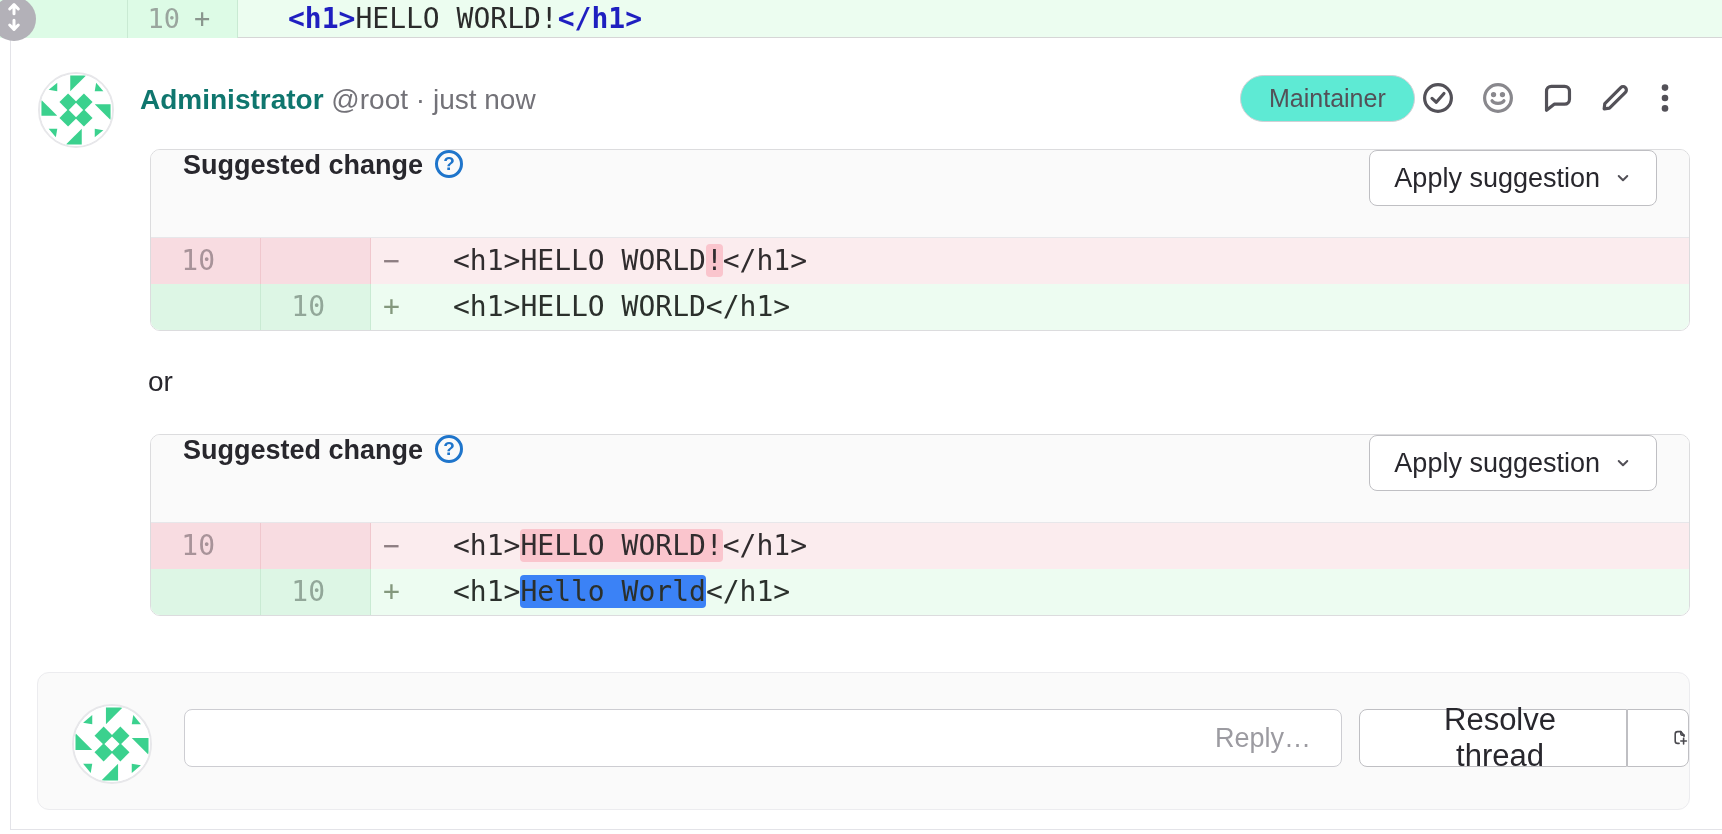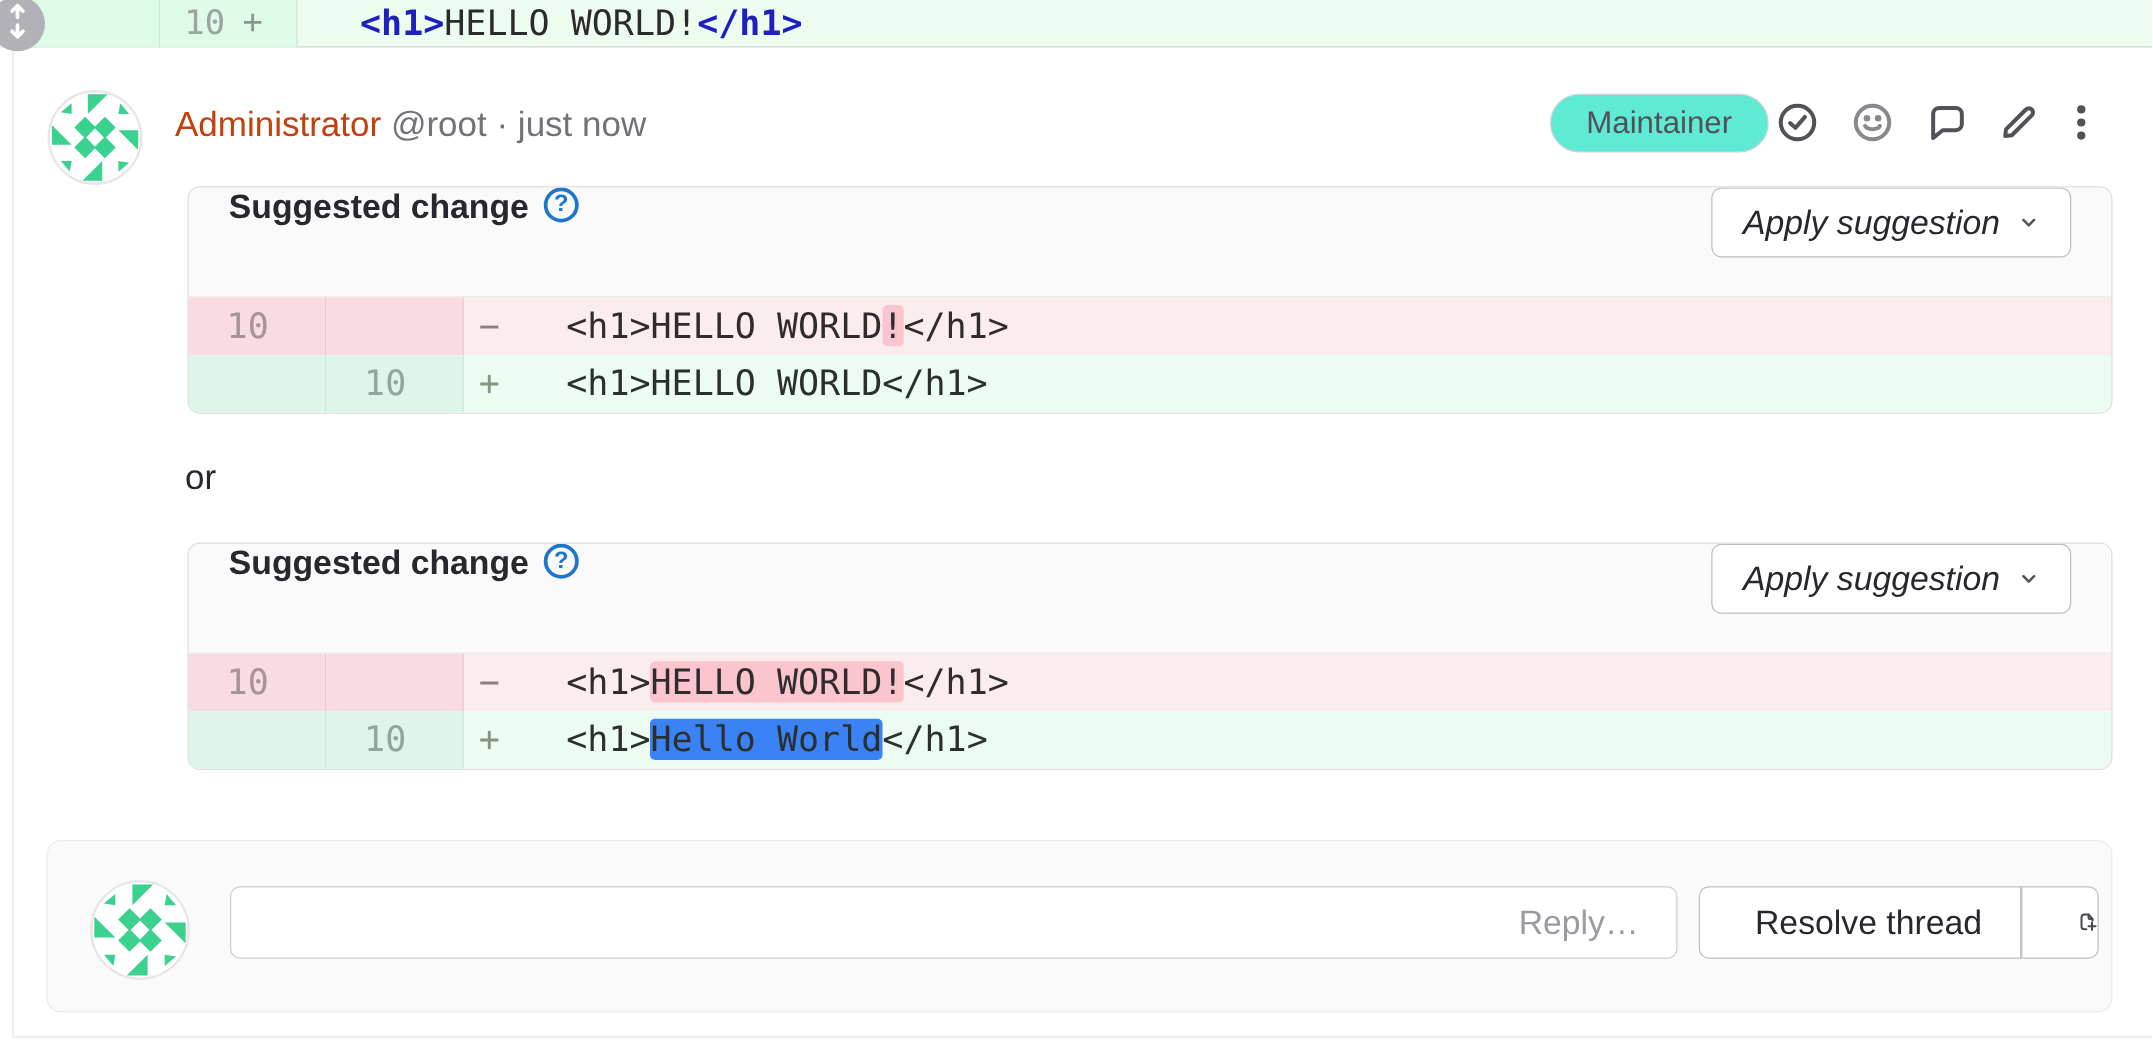--- a/index.html
+++ b/index.html
@@ -31,21 +31,21 @@
               border-top:1px solid #e3e3e8; }
 
   
   .avatar { position:absolute; border-radius:50%; overflow:hidden; background:#fff;
             border:2px solid #e7e7ea; }
   .avatar svg { display:block; width:100%; height:100%; }
   .avatar.main { left:38px; top:72px; width:76px; height:76px; }
   .avatar.reply { left:72px; top:704px; width:80px; height:80px; }
 
   .comment-meta { position:absolute; left:140px; top:84px; font-size:28px; line-height:32px; white-space:nowrap; }
-  .comment-meta .author { font-weight:normal; color:#c2410c; }
+  .comment-meta .author { font-weight:bold; color:#0f766e; }
   .comment-meta .muted { color:#737278; }
 
   .role-badge { position:absolute; left:1240px; top:75px; height:47px; padding:0 28px;
             border:1px solid #d0d0d5; border-radius:24px; display:flex; align-items:center;
             font-size:25px; color:#535158; background:#5eead4; }
 
   .hdr-icon { position:absolute; top:81px; width:34px; height:34px; cursor:pointer; }
   .hdr-icon svg { display:block; width:34px; height:34px; }
 
   
@@ -54,21 +54,21 @@
   .suggestion.first { top:149px; }
   .suggestion.second { top:434px; }
   .sg-header { height:88px; background:#fafafa; border-bottom:1px solid #e7e7ea;
             display:flex; align-items:flex-start; padding:0 32px; }
   .sg-title { font-size:27px; font-weight:bold; color:#28272d; }
   .help-icon { width:28px; height:28px; border:3px solid #1f75cb; border-radius:50%;
             margin-left:12px; display:flex; align-items:center; justify-content:center;
             font-size:19px; font-weight:bold; color:#1f75cb; cursor:pointer; }
   .apply-btn { margin-left:auto; height:56px; padding:0 24px; background:#fff;
             border:1px solid #bfbfc3; border-radius:8px; display:flex; align-items:center; gap:14px;
-            font-family:"Liberation Sans", sans-serif; font-size:27px; color:#28272d; cursor:pointer;font-style:italic; }
+            font-family:"Liberation Sans", sans-serif; font-size:27px; color:#28272d; cursor:pointer; }
 
   .diff-row { display:flex; height:46px; font-family:"DejaVu Sans Mono", monospace; font-size:28px; }
   .diff-row .gut { width:110px; height:46px; line-height:46px; text-align:right; padding-right:45px; flex:none; }
   .diff-row .code-cell { flex:1; height:46px; line-height:46px; white-space:pre; display:flex; align-items:center; }
   .diff-row .mk { display:inline-block; width:30px; margin-left:12px; text-align:left; }
   .diff-row .code { margin-left:40px; }
   .diff-row .hl { border-radius:4px; }
 
   .diff-row.removed { background:#fbecee; }
   .diff-row.removed .gut { background:#f8dce1; border-right:1px solid #f0c7cd; color:#a89399; }
@@ -86,21 +86,21 @@
 
   
   .reply-box { position:absolute; left:37px; top:672px; width:1653px; height:138px;
             background:#fafafa; border:1px solid #ececef; border-radius:12px; }
   .reply-input { position:absolute; left:146px; top:36px; width:1158px; height:58px;
             background:#fff; border:1px solid #cdcdd2; border-radius:8px; padding:0 30px;
             font-family:"Liberation Sans", sans-serif; font-size:27px; color:#28272d;text-align:right; }
   .reply-input::placeholder { color:#9c9ba1; }
   .btn-group { position:absolute; left:1321px; top:36px; height:58px; display:flex; }
   .btn-group .btn { background:#fff; border:1px solid #bfbfc3; font-family:"Liberation Sans", sans-serif;
-            font-size:27px; color:#28272d; display:flex; align-items:center; justify-content:center; cursor:pointer;padding-left:44px; }
+            font-size:31px; color:#28272d; display:flex; align-items:center; justify-content:center; cursor:pointer;padding-left:44px; }
   .btn-resolve { padding:0 30px; border-radius:8px 0 0 8px; }
   .btn-issue { width:62px; border-left:none; border-radius:0 8px 8px 0; }
 </style>
 </head>
 <body>
 
 <div id="screen">
 
   <div class="top-line">
     <div class="gutter-bg"></div>

